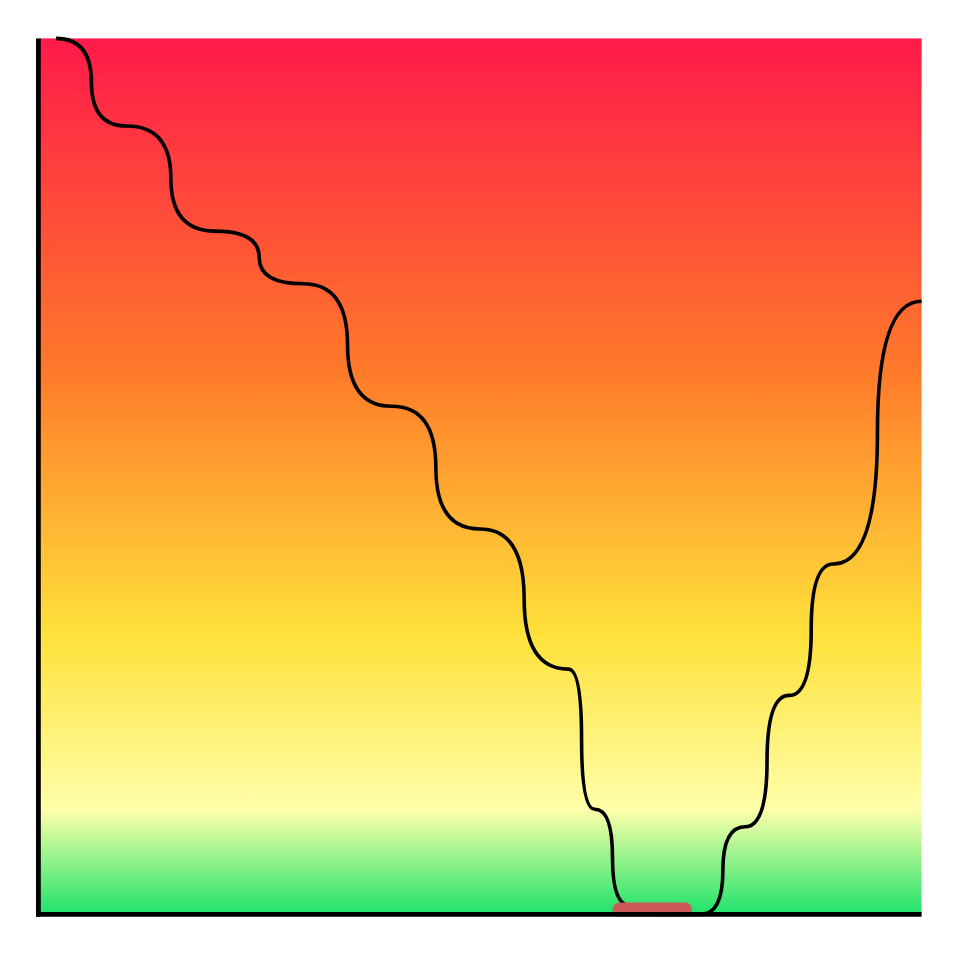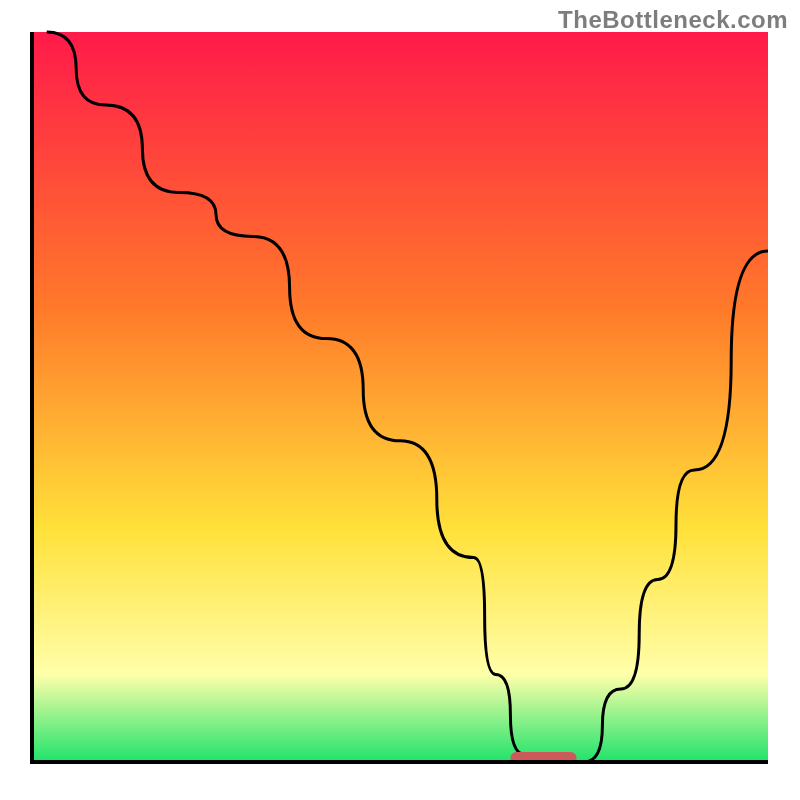--- a/index.html
+++ b/index.html
@@ -29,21 +29,20 @@
   svg {
     position: absolute;
     top: 0; left: 0;
   }
 </style>
 </head>
 <body>
 
 <div class="chart-wrap">
 
-  <div class="watermark">TheBottleneck.com</div>
 
   <svg id="chart-svg" width="800" height="800" viewBox="0 0 800 800">
     <defs>
       <linearGradient id="bgGrad" x1="0" y1="0" x2="0" y2="1">
         <stop id="g0" offset="0%" stop-color="#ff1a4a"></stop>
         <stop id="g1" offset="38%" stop-color="#ff7a2a"></stop>
         <stop id="g2" offset="68%" stop-color="#ffe13a"></stop>
         <stop id="g3" offset="88%" stop-color="#ffffaa"></stop>
         <stop id="g4" offset="100%" stop-color="#1ee36a"></stop>
       </linearGradient>

